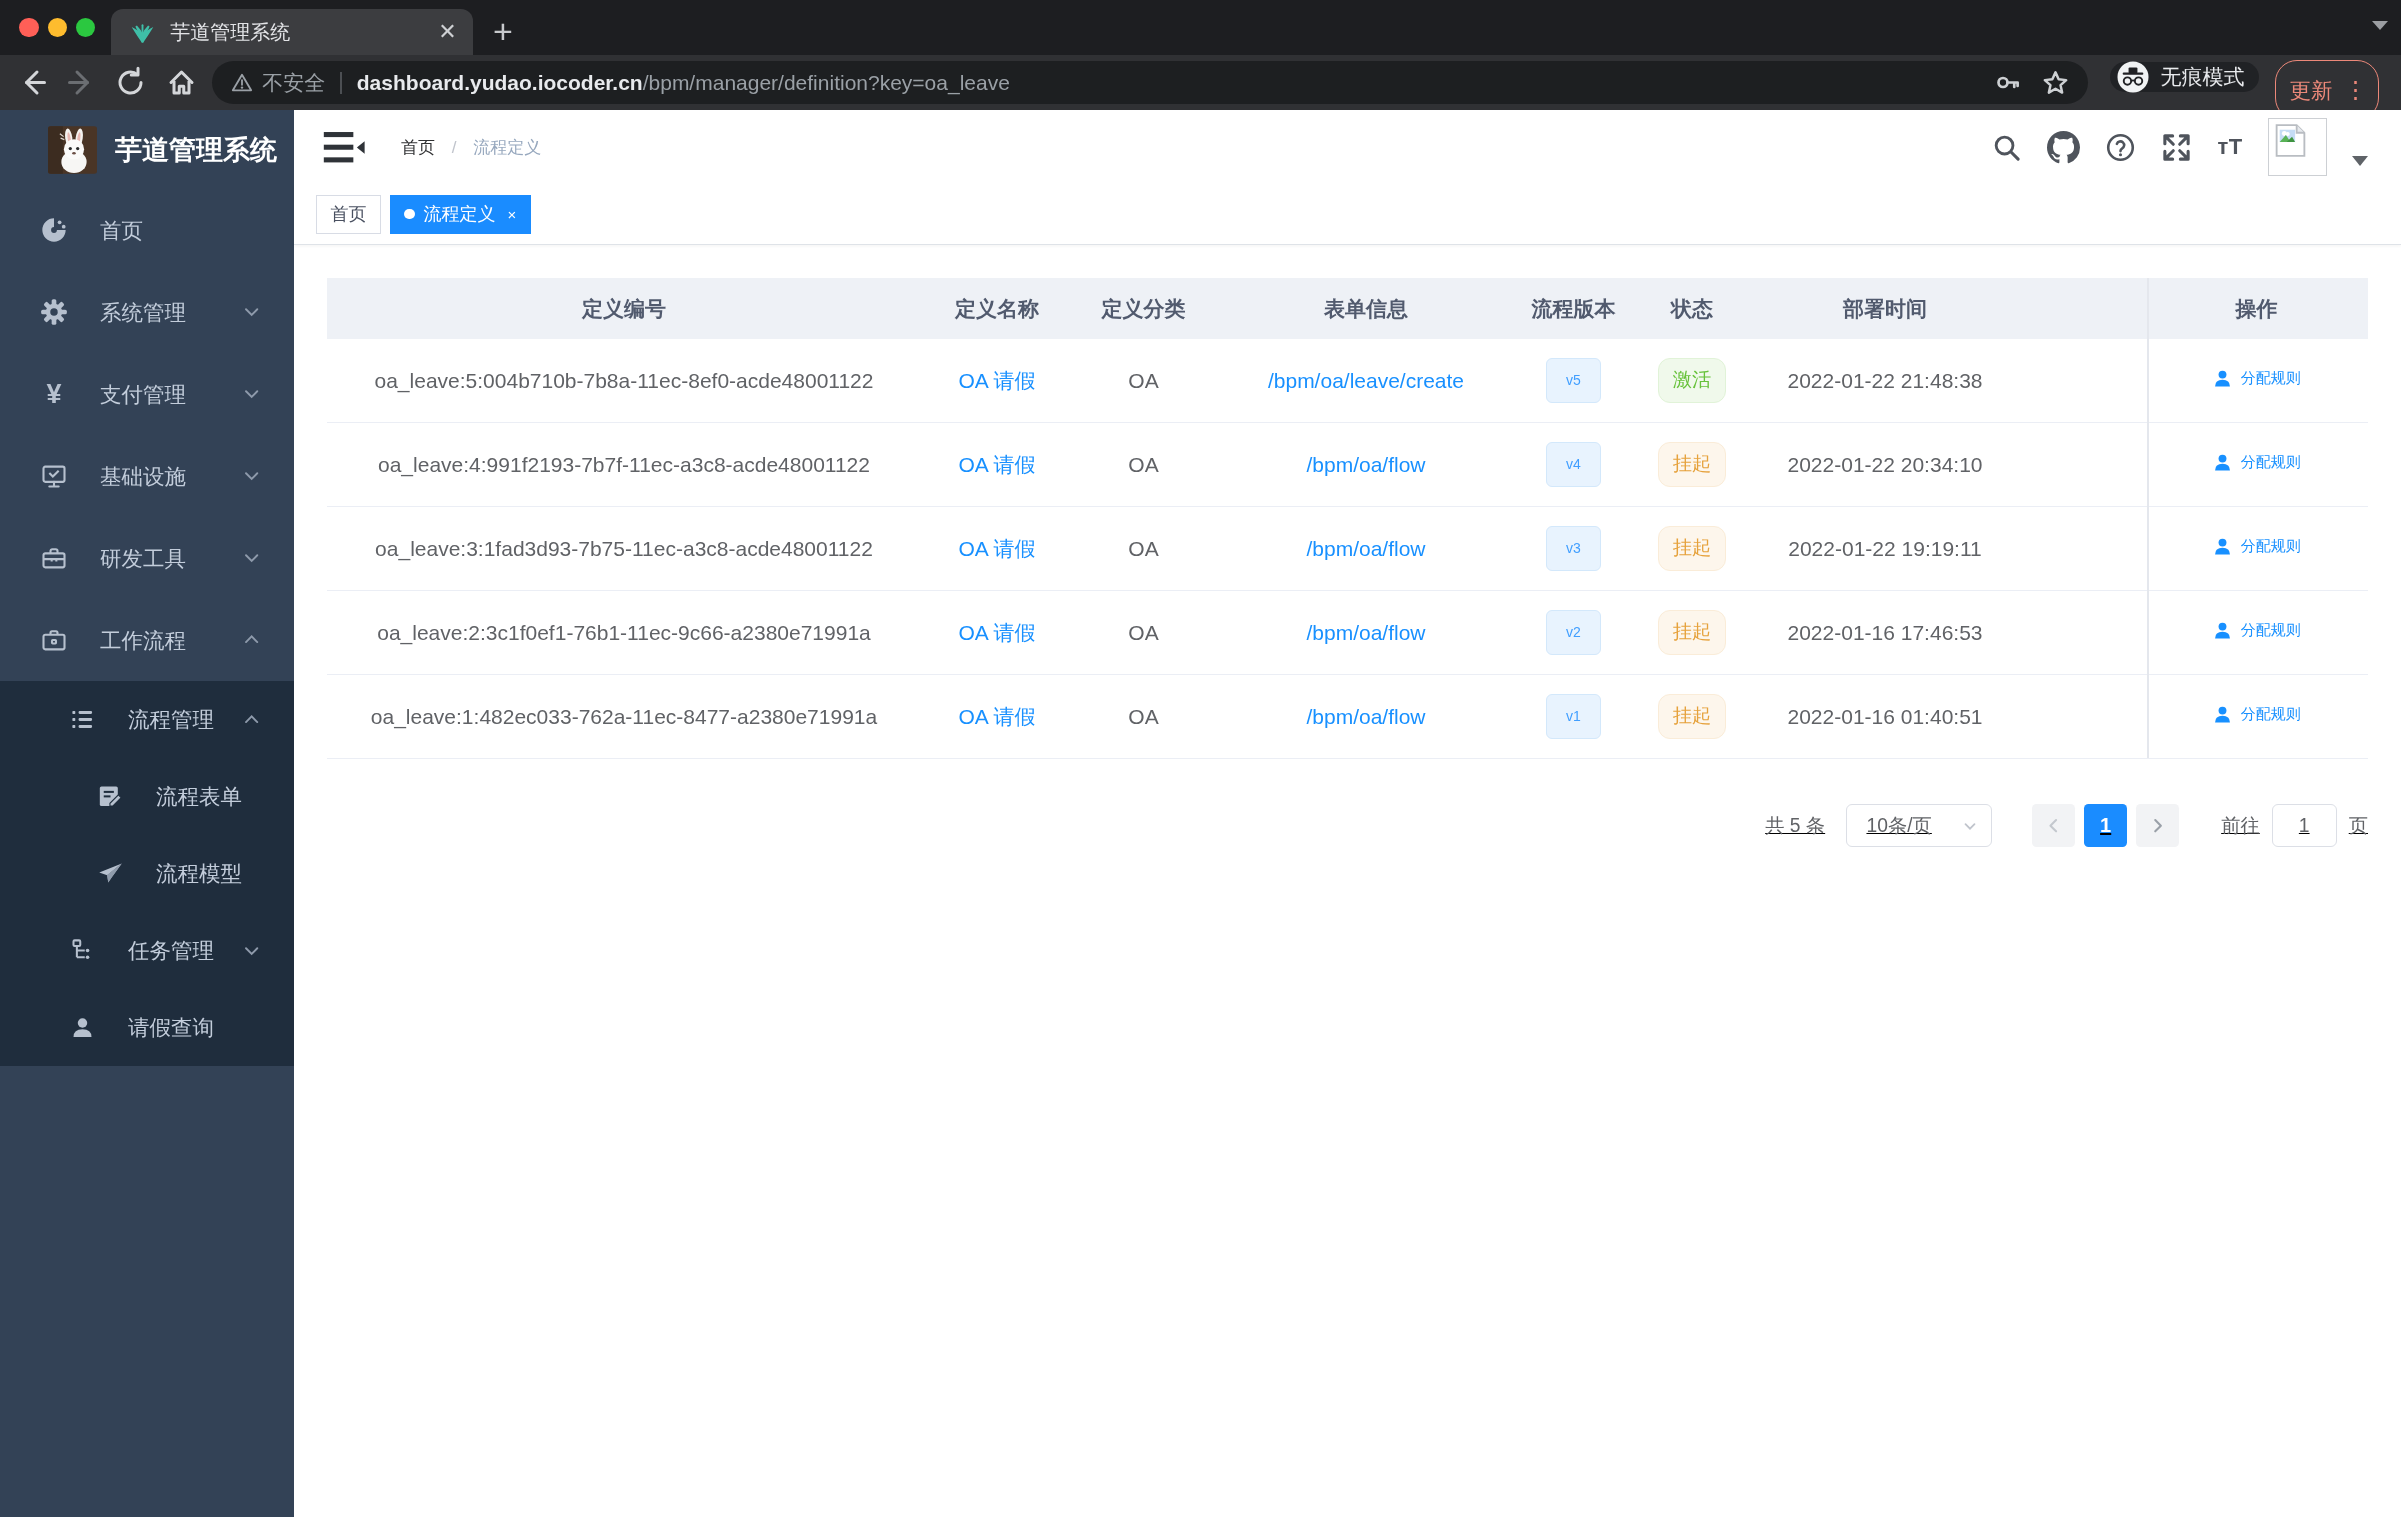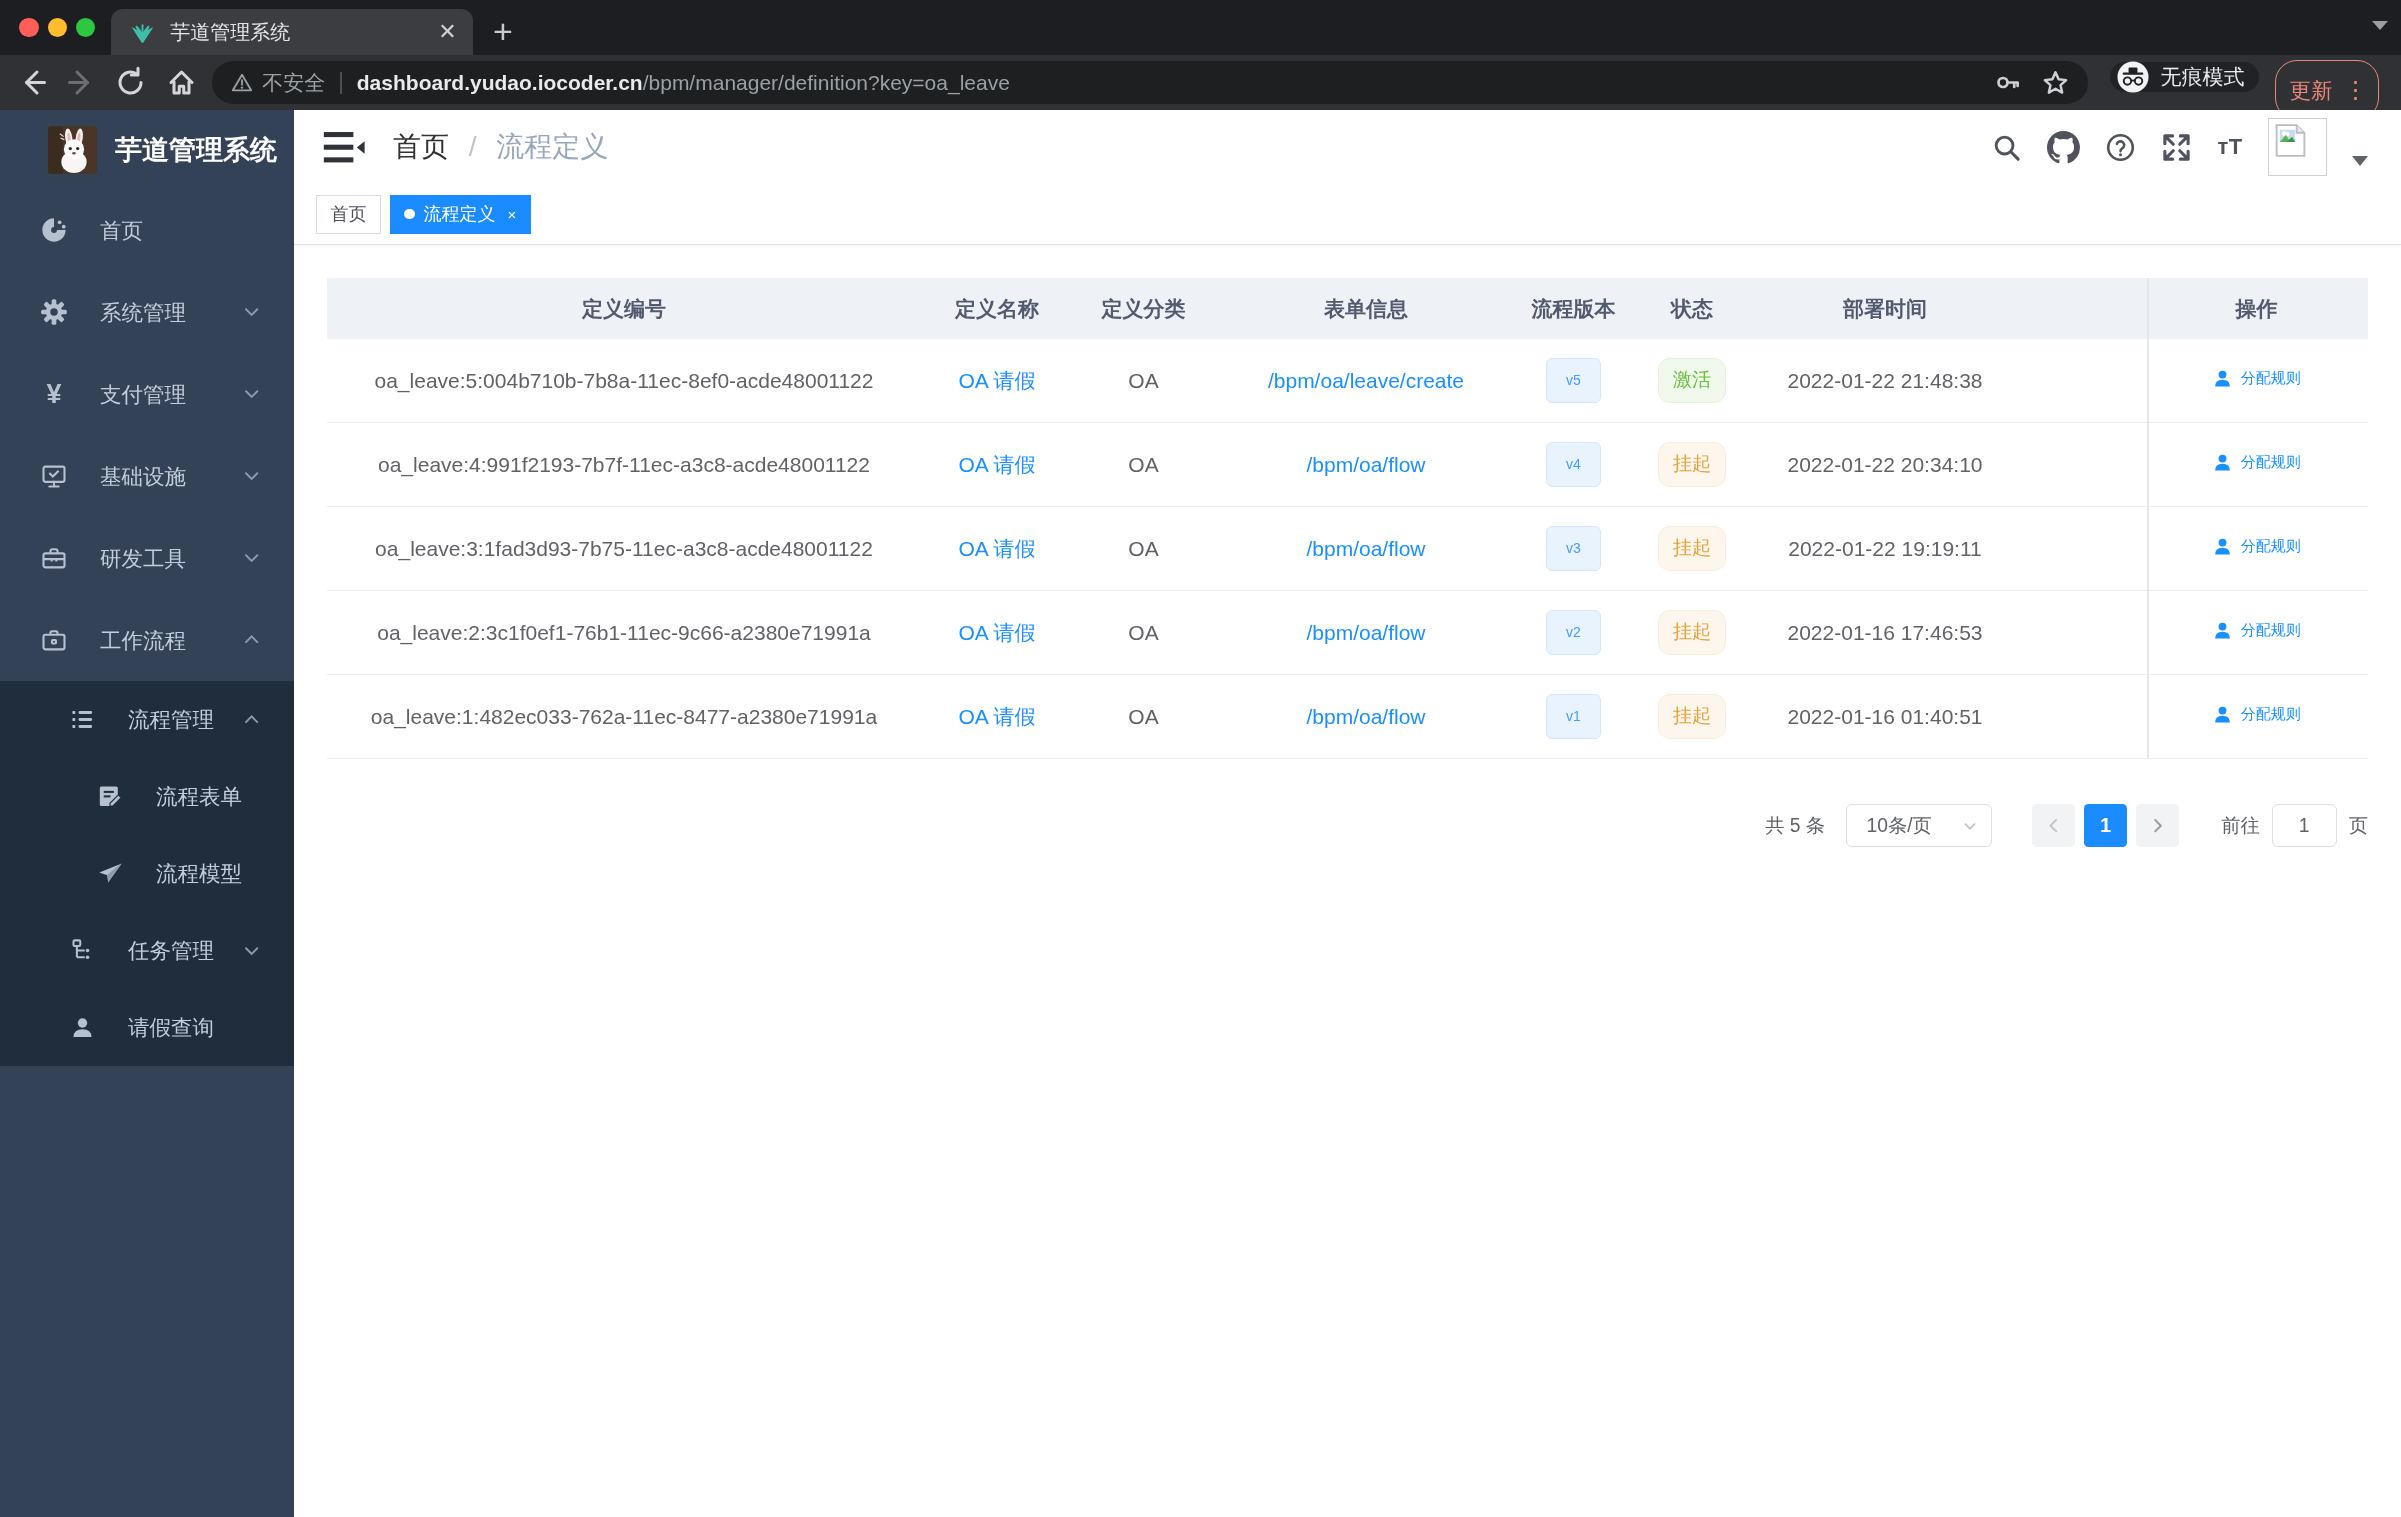--- a/index.html
+++ b/index.html
@@ -44,21 +44,21 @@
   .menu-item .mi-label { margin-left:31px; white-space:nowrap; }
   .menu-item .mi-arrow { margin-left:auto; margin-right:33px; }
   .submenu { background:#1f2d3d; }
   .submenu .menu-item { height:77px; }
   .lvl2 { padding-left:67px; }
   .lvl3 { padding-left:95px; }
   .yen { font-size:27px; font-weight:bold; color:#b6c0ce; }
 
   .main { flex:1; background:#fff; position:relative; min-width:0; }
   .page-header { height:74px; display:flex; align-items:center; padding:0 33px 0 27px; }
-  .crumb { margin-left:27px; font-size:28px; white-space:nowrap; }
+  .crumb { margin-left:35px; font-size:17px; white-space:nowrap; }
   .crumb .c-root { color:#303133; }
   .crumb .c-sep { color:#c0c4cc; margin:0 12px; }
   .crumb .c-cur { color:#97a8be; }
   .hdr-right { margin-left:auto; display:flex; align-items:center; gap:25px; }
   .avatar-box { width:59px; height:58px; border:1.5px solid #cdd0d4; background:#fff; display:flex; align-items:flex-start; padding:3px; }
   .hdr-caret { width:0; height:0; border-left:8.2px solid transparent; border-right:8.2px solid transparent; border-top:10.4px solid #5f6368; margin-top:27px; }
   .font-ic { font-size:22px; color:#4f545c; font-weight:bold; letter-spacing:0.7px; }
   .red-note { position:absolute; left:674px; top:15px; font-size:43px; font-weight:600; color:#fe2c00; white-space:nowrap; z-index:5; }
 
   .tags-row { height:61px; display:flex; align-items:center; padding-left:22px; gap:9px; border-bottom:1.5px solid #dfe3e8; box-shadow:0 1.5px 3px rgba(0,0,0,.04); }
@@ -75,21 +75,21 @@
   .cell { text-align:center; flex-shrink:0; }
   .c1{width:594px} .c2{width:152px} .c3{width:141px} .c4{width:304px} .c5{width:111px} .c6{width:126px} .c7{width:260px} .cf{width:131px} .c8{width:221px}
   .trow { display:flex; height:84px; align-items:center; border-bottom:1.5px solid #ebeef5; font-size:21px; color:#606266; background:#fff; }
   .blue-link { color:#1890ff; cursor:pointer; }
   .ver-tag { display:inline-block; min-width:55px; height:45px; line-height:42px; padding:0 7.4px; background:#e8f3fe; border:1.5px solid #d3e8fb; border-radius:6px; color:#409eff; font-size:14px; }
   .status-tag { display:inline-block; height:45px; line-height:42px; padding:0 13.4px; border-radius:12px; font-size:19.3px; border:1.5px solid transparent; }
   .status-tag.success { background:#f0f9eb; border-color:#e1f3d8; color:#67c23a; }
   .status-tag.warning { background:#fdf6ec; border-color:#faecd8; color:#e6a23c; }
   .action-link { color:#1890ff; font-size:15px; display:inline-flex; align-items:center; gap:7.4px; cursor:pointer; }
 
-  .pager { margin-top:45px; width:2041px; display:flex; justify-content:flex-end; align-items:center; }
+  .pager { margin-top:45px; width:2041px; display:flex; justify-content:flex-end; align-items:center;text-decoration:underline; }
   .pg-total { font-size:19.3px; color:#606266; margin-right:21px; }
   .pg-select { width:146px; height:43px; border:1.5px solid #dcdfe6; border-radius:6px; display:flex; align-items:center; padding:0 12px 0 19.3px; margin-right:40px; color:#606266; font-size:19.3px; cursor:pointer; }
   .pg-select .sel-arrow { margin-left:auto; }
   .pg-btn { width:43px; height:43px; border-radius:4.5px; background:#f2f3f5; display:flex; align-items:center; justify-content:center; margin-right:9px; cursor:pointer; }
   .pg-page { width:43px; height:43px; border-radius:4.5px; background:#1a8cff; color:#fff; font-size:20px; font-weight:bold; display:flex; align-items:center; justify-content:center; margin-right:9px; cursor:pointer; }
   .pg-goto { font-size:19.3px; color:#606266; margin:0 12px 0 33px; }
   .pg-input { width:65px; height:43px; border:1.5px solid #dcdfe6; border-radius:6px; text-align:center; font-size:19.3px; color:#606266; font-family:inherit; }
   .pg-unit { font-size:19.3px; color:#606266; margin-left:12px; }
   svg { display:block; }
 </style>

